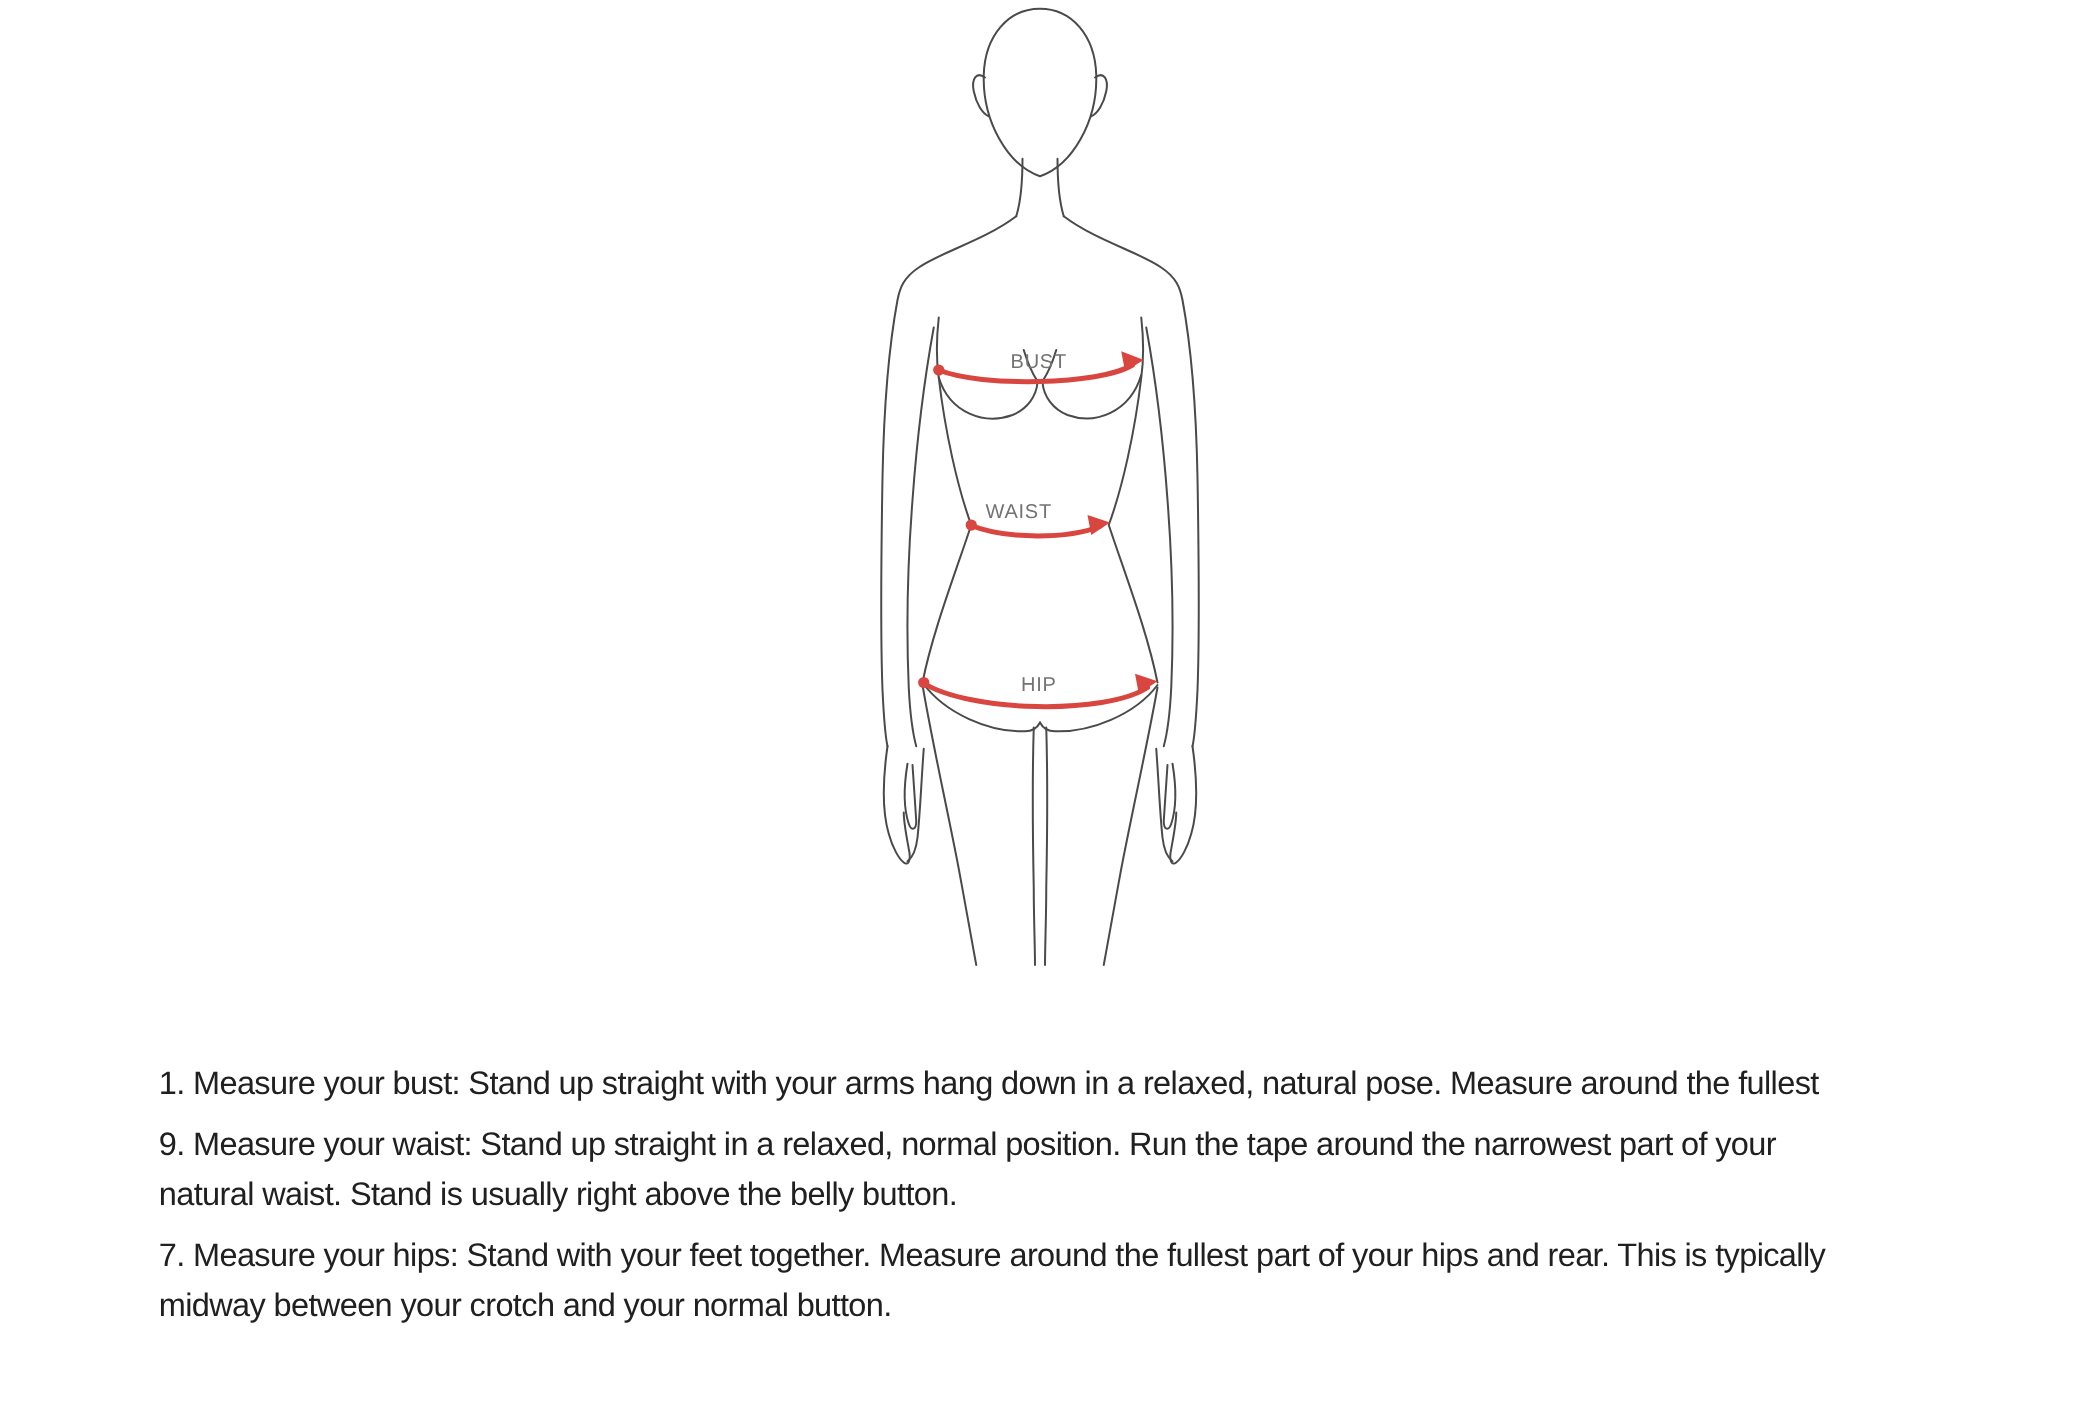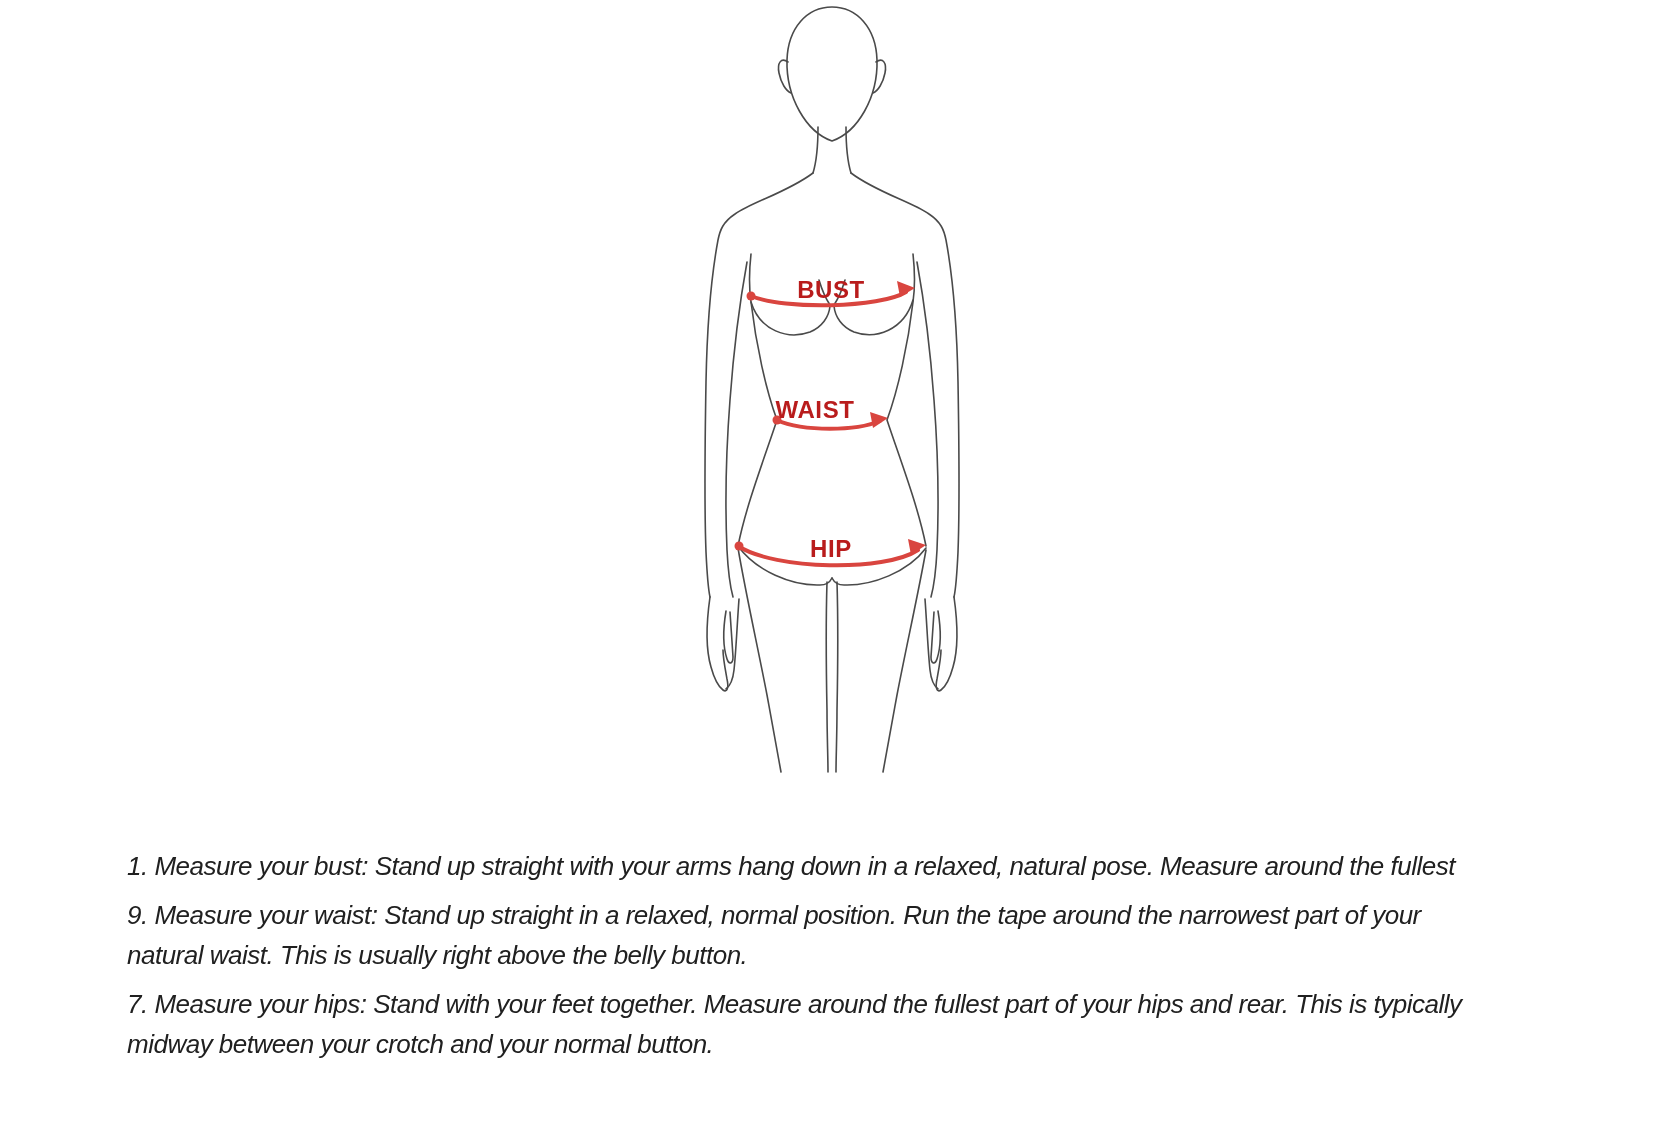--- a/index.html
+++ b/index.html
@@ -35,38 +35,38 @@
   .tape-line {
     fill: none;
     stroke: #d9453f;
     stroke-width: 4;
     stroke-linecap: round;
   }
   .tape-fill { fill: #d9453f; stroke: none; }
   .measure-label {
     position: absolute;
     transform: translateX(-50%);
-    color: #b91c1c;
-    font-weight: bold;
-    font-size: 24px;
+    color: #737373;
+    font-weight: normal;
+    font-size: 16px;
     line-height: 20px;
     letter-spacing: 0.6px;
     white-space: nowrap;
   }
   .label-bust  { left: 204px; top: 280px; }
   .label-waist { left: 188px; top: 400px; }
   .label-hip   { left: 204px; top: 539px; }
   
   .instructions {
     position: absolute;
     left: 127px;
     top: 846px;
     color: #202020;
   }
-  .instr { margin-bottom: 9px; font-style: italic; }
+  .instr { margin-bottom: 9px; }
   .instr-line {
     display: block;
     font-size: 26px;
     line-height: 40px;
     letter-spacing: -0.5px;
     white-space: nowrap;
   }
 </style>
 </head>
 <body>
@@ -139,21 +139,21 @@
     <span class="measure-label label-waist">WAIST</span>
     <span class="measure-label label-hip">HIP</span>
   </div>
 
   <div class="instructions">
     <p class="instr">
       <span class="instr-line">1. Measure your bust: Stand up straight with your arms hang down in a relaxed, natural pose. Measure around the fullest</span>
     </p>
     <p class="instr">
       <span class="instr-line">9. Measure your waist: Stand up straight in a relaxed, normal position. Run the tape around the narrowest part of your</span>
-      <span class="instr-line">natural waist. This is usually right above the belly button.</span>
+      <span class="instr-line">natural waist. Stand is usually right above the belly button.</span>
     </p>
     <p class="instr">
       <span class="instr-line">7. Measure your hips: Stand with your feet together. Measure around the fullest part of your hips and rear. This is typically</span>
       <span class="instr-line">midway between your crotch and your normal button.</span>
     </p>
   </div>
 
 </div>
 
 </body></html>

